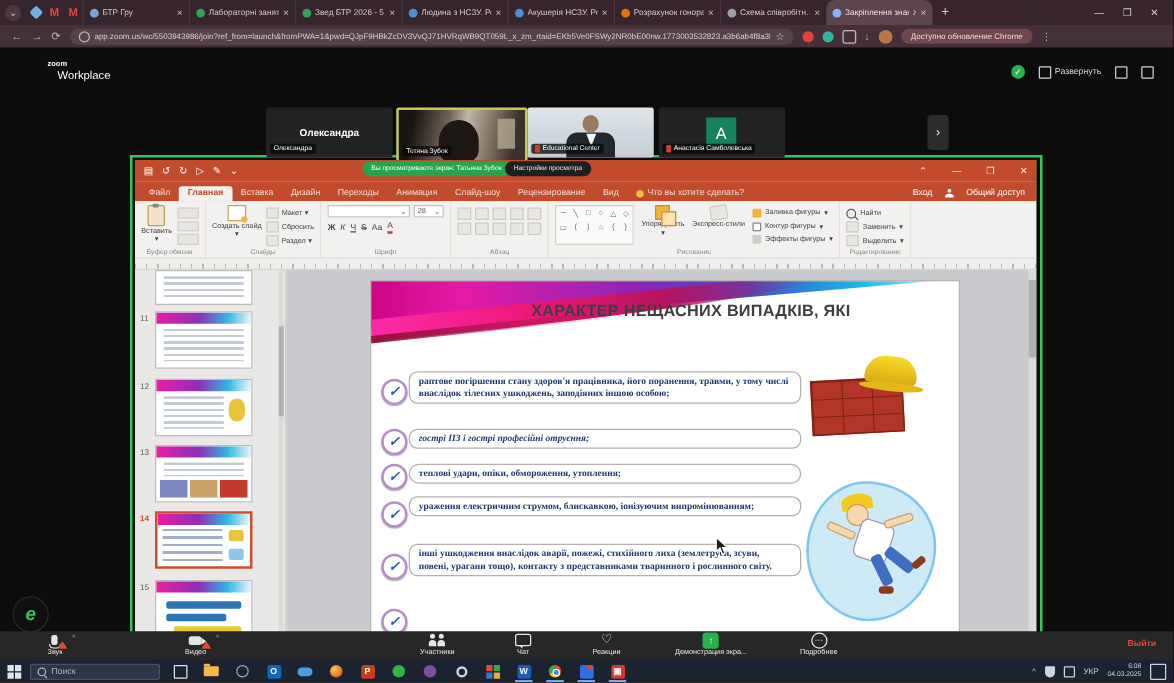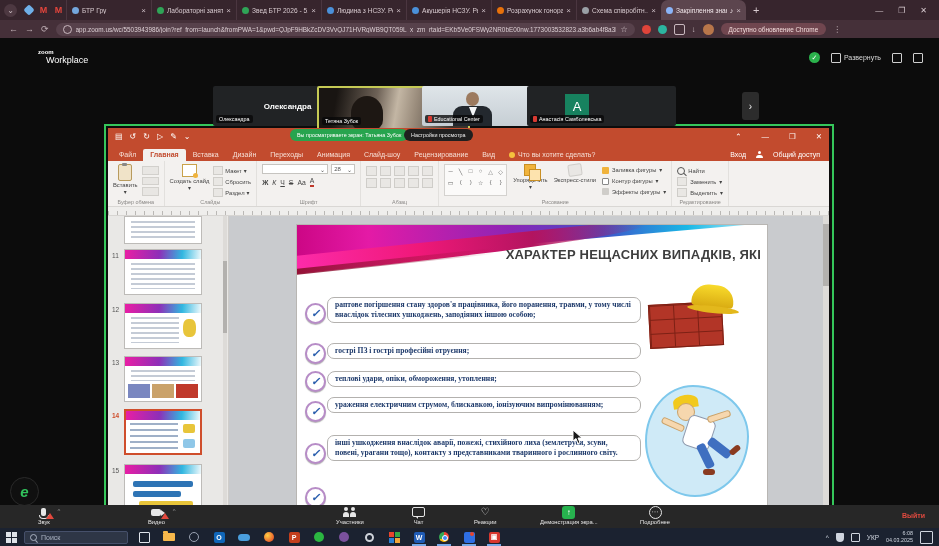--- a/index.html
+++ b/index.html
@@ -47,21 +47,21 @@
   .zoombg{position:absolute;left:0;top:38px;width:939px;height:490px;background:#0c0c0c;}
   .brand{position:absolute;left:38px;top:49px;color:#fff;z-index:2;line-height:1.1;}
   .brand .bt{font-size:6px;font-weight:bold;display:block;}
   .brand .bb{font-size:9px;display:block;}
   .zctl{position:absolute;right:16px;top:52px;display:flex;align-items:center;gap:11px;color:#d8d8d8;font-size:7px;z-index:2;}
   .gcheck{width:11px;height:11px;border-radius:50%;background:#2bb24c;color:#fff;font-size:7px;
           display:flex;align-items:center;justify-content:center;}
   .sqic{width:8px;height:8px;border:1px solid #cfcfcf;border-radius:1px;display:inline-block;}
   .expbtn{display:flex;align-items:center;gap:3px;}
 
-  .tile{position:absolute;top:86px;height:40px;width:101px;background:#212325;border-radius:2px;overflow:hidden;z-index:2;padding-left:48px;}
+  .tile{position:absolute;top:86px;height:40px;width:101px;background:#212325;border-radius:2px;overflow:hidden;z-index:2;}
   .tname{position:absolute;inset:0;display:flex;align-items:center;justify-content:center;color:#fff;
          font-weight:bold;font-size:8px;}
   .chip{position:absolute;left:3px;bottom:3px;background:rgba(8,8,8,.78);color:#fff;font-size:5.4px;
         padding:1px 3px;border-radius:2px;display:flex;gap:2px;align-items:center;max-width:92%;
         white-space:nowrap;overflow:hidden;}
   .redmic{width:4px;height:6px;background:#d83a32;border-radius:1px;flex:none;}
   .t2{border:2px solid #c5ca55;background:linear-gradient(100deg,#191512 12%,#6e6257 38%,#c3b6a4 52%,#9a8c7c 64%,#3a332c 90%);}
   .sil{position:absolute;left:32px;top:8px;width:32px;height:34px;background:#1d1713;border-radius:50% 50% 10px 10px;}
   .bld{position:absolute;right:8px;top:7px;width:14px;height:24px;background:#b4a795;opacity:.8;}
   .t3{background:linear-gradient(#dfe5e9,#c6ced4);}
@@ -162,21 +162,21 @@
   
   .slide{position:absolute;left:68px;top:9px;width:470px;height:300px;background:#fff;
          box-shadow:0 0 0 1px #b8b6b3;overflow:hidden;}
   .swoosh{position:absolute;left:0;top:0;width:470px;height:62px;overflow:hidden;}
   .s1{position:absolute;left:-24px;top:-28px;width:530px;height:46px;transform:rotate(-5deg);
       background:linear-gradient(93deg,#c4007a,#e41aa6 18%,#8c25b5 45%,#3f52c9 62%,#19b8e6 78%,#bfeef8 92%);}
   .s2{position:absolute;left:-30px;top:14px;width:380px;height:18px;transform:rotate(-6deg);
       background:linear-gradient(90deg,#ff2fb4,#f01879 40%,#b3145f 70%,rgba(179,20,95,0));border-radius:0 0 70% 0;}
   .s3{position:absolute;left:-12px;top:34px;width:210px;height:6px;transform:rotate(-6deg);
       background:linear-gradient(90deg,#8e1030,rgba(142,16,48,0));}
-  .stitle{position:absolute;right:6px;top:22px;width:336px;text-align:right;font-weight:bold;color:#3e3e3e;
+  .stitle{position:absolute;right:6px;top:16px;width:336px;text-align:left;font-weight:bold;color:#3e3e3e;
           font-size:13px;line-height:1.25;letter-spacing:.2px;}
   .chk{position:absolute;width:17px;height:17px;border:2px solid #b78cc7;border-radius:50%;background:#fff;
        color:#2b5fae;font-weight:bold;font-style:italic;display:flex;align-items:center;justify-content:center;
        font-size:11px;box-shadow:0 1px 1px rgba(0,0,0,.3);z-index:2;}
   .ibox{position:absolute;left:30px;width:314px;background:#fff;border:1px solid #b3b1ae;border-radius:7px;
         padding:2px 7px;box-sizing:border-box;font-family:"Liberation Serif",serif;font-weight:bold;
         color:#1e3a6b;font-size:7.6px;line-height:1.32;}
   .bricks{position:absolute;left:352px;top:78px;width:72px;height:42px;transform:rotate(-3deg);
           background-color:#b23527;border:1px solid #7c2014;
           background-image:linear-gradient(#7c2014 1px,transparent 1px),linear-gradient(90deg,#7c2014 1px,transparent 1px);
@@ -620,21 +620,21 @@
               <div class="s1"></div>
               <div class="s2"></div>
               <div class="s3"></div>
             </div>
           <div class="stitle">
             <div>ХАРАКТЕР НЕЩАСНИХ ВИПАДКІВ, ЯКІ</div>
           </div>
           <div class="chk" style="left:8px;top:78px;">✓</div>
           <div class="ibox" style="top:72px;">раптове погіршення стану здоров'я працівника, його поранення, травми, у тому числі внаслідок тілесних ушкоджень, заподіяних іншою особою;</div>
           <div class="chk" style="left:8px;top:118px;">✓</div>
-          <div class="ibox" style="top:118px;">гострі ПЗ і гострі професійні отруєння;</div>
+          <div class="ibox" style="top:118px;font-style:italic;">гострі ПЗ і гострі професійні отруєння;</div>
           <div class="chk" style="left:8px;top:146px;">✓</div>
           <div class="ibox" style="top:146px;border-radius:8px;">теплові удари, опіки, обмороження, утоплення;</div>
           <div class="chk" style="left:8px;top:176px;">✓</div>
           <div class="ibox" style="top:172px;">ураження електричним струмом, блискавкою, іонізуючим випромінюванням;</div>
           <div class="chk" style="left:8px;top:218px;">✓</div>
           <div class="ibox" style="top:210px;">інші ушкодження внаслідок аварії, пожежі, стихійного лиха (землетруси, зсуви, повені, урагани тощо), контакту з представниками тваринного і рослинного світу.</div>
           <div class="chk" style="left:8px;top:262px;">✓</div>
           <div class="bricks"></div>
           <div class="helmet">
               <div class="hdome"></div>

